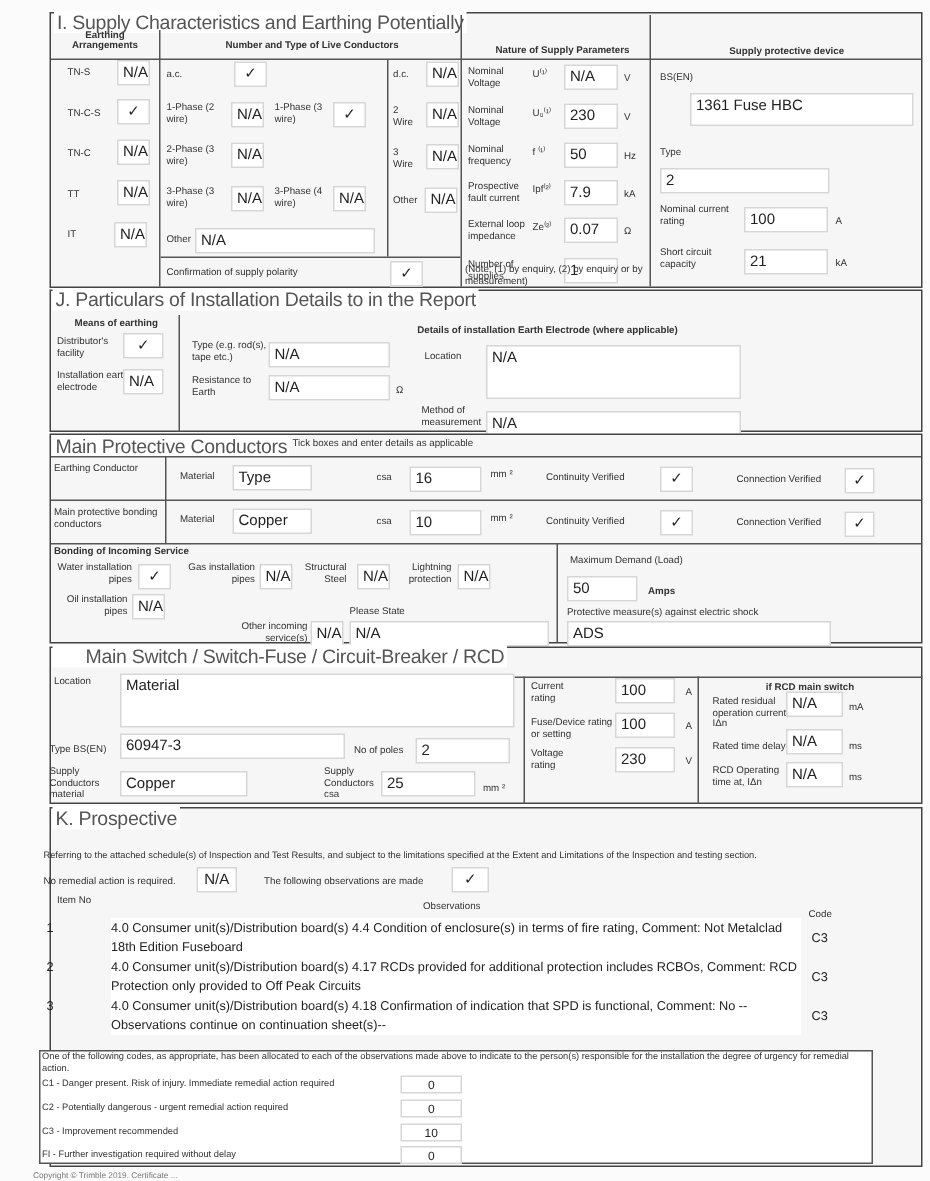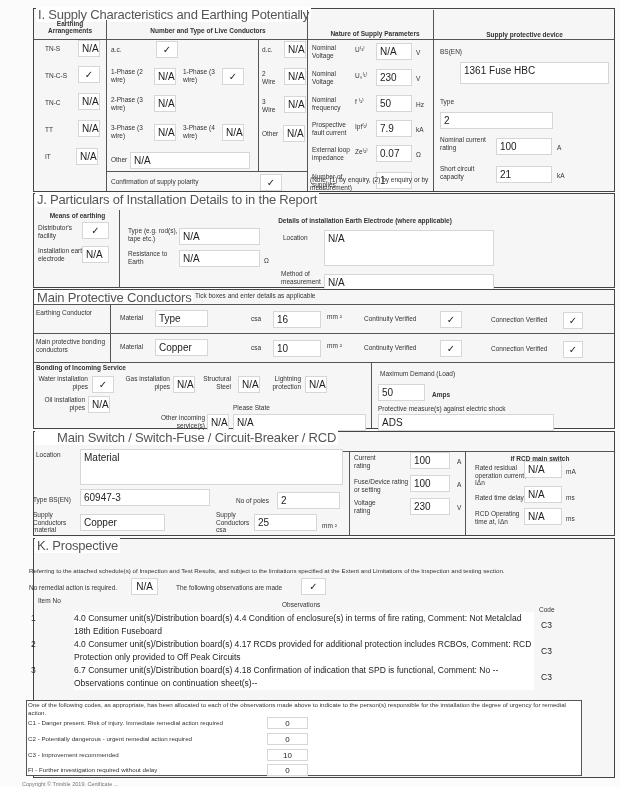--- a/index.html
+++ b/index.html
@@ -177,21 +177,21 @@
 <div class="box" style="left:378px;top:414px;width:176px">ADS</div>
 
 <div class="sec" style="top:431px;height:105px;"></div>
 <div class="ttl" style="left:35px;top:430px;padding-left:22px;">Main Switch / Switch-Fuse / Circuit-Breaker / RCD</div>
 <div class="vl" style="left:349px;top:451px;height:85px"></div>
 <div class="vl" style="left:465px;top:451px;height:85px"></div>
 <div class="hl" style="left:250px;top:451px;width:365px"></div>
 <div class="lbl" style="left:36px;top:451px">Location</div>
 <div class="box" style="left:80px;top:449px;width:263px;height:36px">Material</div>
 <div class="lbl" style="left:33px;top:496px">Type BS(EN)</div>
-<div class="box" style="left:80px;top:489px;width:130px">60947-3</div>
+<div class="box" style="left:80px;top:489px;width:150px">60947-3</div>
 <div class="lbl" style="left:236px;top:497px">No of poles</div>
 <div class="box" style="left:277px;top:492px;width:63px">2</div>
 <div class="lbl" style="left:33px;top:511px;width:44px;white-space:normal">Supply Conductors material</div>
 <div class="box" style="left:80px;top:514px;width:85px">Copper</div>
 <div class="lbl" style="left:216px;top:511px;width:38px;white-space:normal">Supply Conductors csa</div>
 <div class="box" style="left:254px;top:514px;width:63px">25</div>
 <div class="unit" style="left:322px;top:522px">mm ²</div>
 <div class="lbl" style="left:354px;top:454px;width:35px;white-space:normal">Current rating</div>
 <div class="box" style="left:410px;top:452px;width:40px">100</div>
 <div class="unit" style="left:457px;top:458px">A</div>
@@ -223,21 +223,21 @@
 <div class="lbl" style="left:282px;top:601px">Observations</div>
 <div class="lbl" style="left:539px;top:606px">Code</div>
 <div id="obsrows">
     <div class="obs" style="left:31px;top:612px">1</div>
     <div class="obs" style="left:74px;top:612px;width:460px;background:#fff">4.0 Consumer unit(s)/Distribution board(s) 4.4 Condition of enclosure(s) in terms of fire rating, Comment: Not Metalclad 18th Edition Fuseboard</div>
     <div class="obs" style="left:541px;top:619px">C3</div>
     <div class="obs" style="left:31px;top:638px">2</div>
     <div class="obs" style="left:74px;top:638px;width:460px;background:#fff">4.0 Consumer unit(s)/Distribution board(s) 4.17 RCDs provided for additional protection includes RCBOs, Comment: RCD Protection only provided to Off Peak Circuits</div>
     <div class="obs" style="left:541px;top:645px">C3</div>
     <div class="obs" style="left:31px;top:664px">3</div>
-    <div class="obs" style="left:74px;top:664px;width:460px;background:#fff">6.7 Consumer unit(s)/Distribution board(s) 4.18 Confirmation of indication that SPD is functional, Comment: No --Observations continue on continuation sheet(s)--</div>
+    <div class="obs" style="left:74px;top:664px;width:460px;background:#fff">4.0 Consumer unit(s)/Distribution board(s) 4.18 Confirmation of indication that SPD is functional, Comment: No --Observations continue on continuation sheet(s)--</div>
     <div class="obs" style="left:541px;top:671px">C3</div>
   </div>
 
 <div class="abs" style="left:26px;top:700px;width:556px;height:76px;border:1px solid #555;background:#fff"></div>
 <div class="lbl" style="left:28px;top:701px;width:545px;white-space:normal;font-size:6.2px">One of the following codes, as appropriate, has been allocated to each of the observations made above to indicate to the person(s) responsible for the installation the degree of urgency for remedial action.</div>
 <div id="codes">
     <div class="lbl" style="left:28px;top:719px;font-size:6.2px">C1 - Danger present. Risk of injury. Immediate remedial action required</div>
     <div class="box c" style="left:267px;top:717px;width:41px;height:12px;line-height:9px;font-size:8px">0</div>
     <div class="lbl" style="left:28px;top:735px;font-size:6.2px">C2 - Potentially dangerous - urgent remedial action required</div>
     <div class="box c" style="left:267px;top:733px;width:41px;height:12px;line-height:9px;font-size:8px">0</div>

